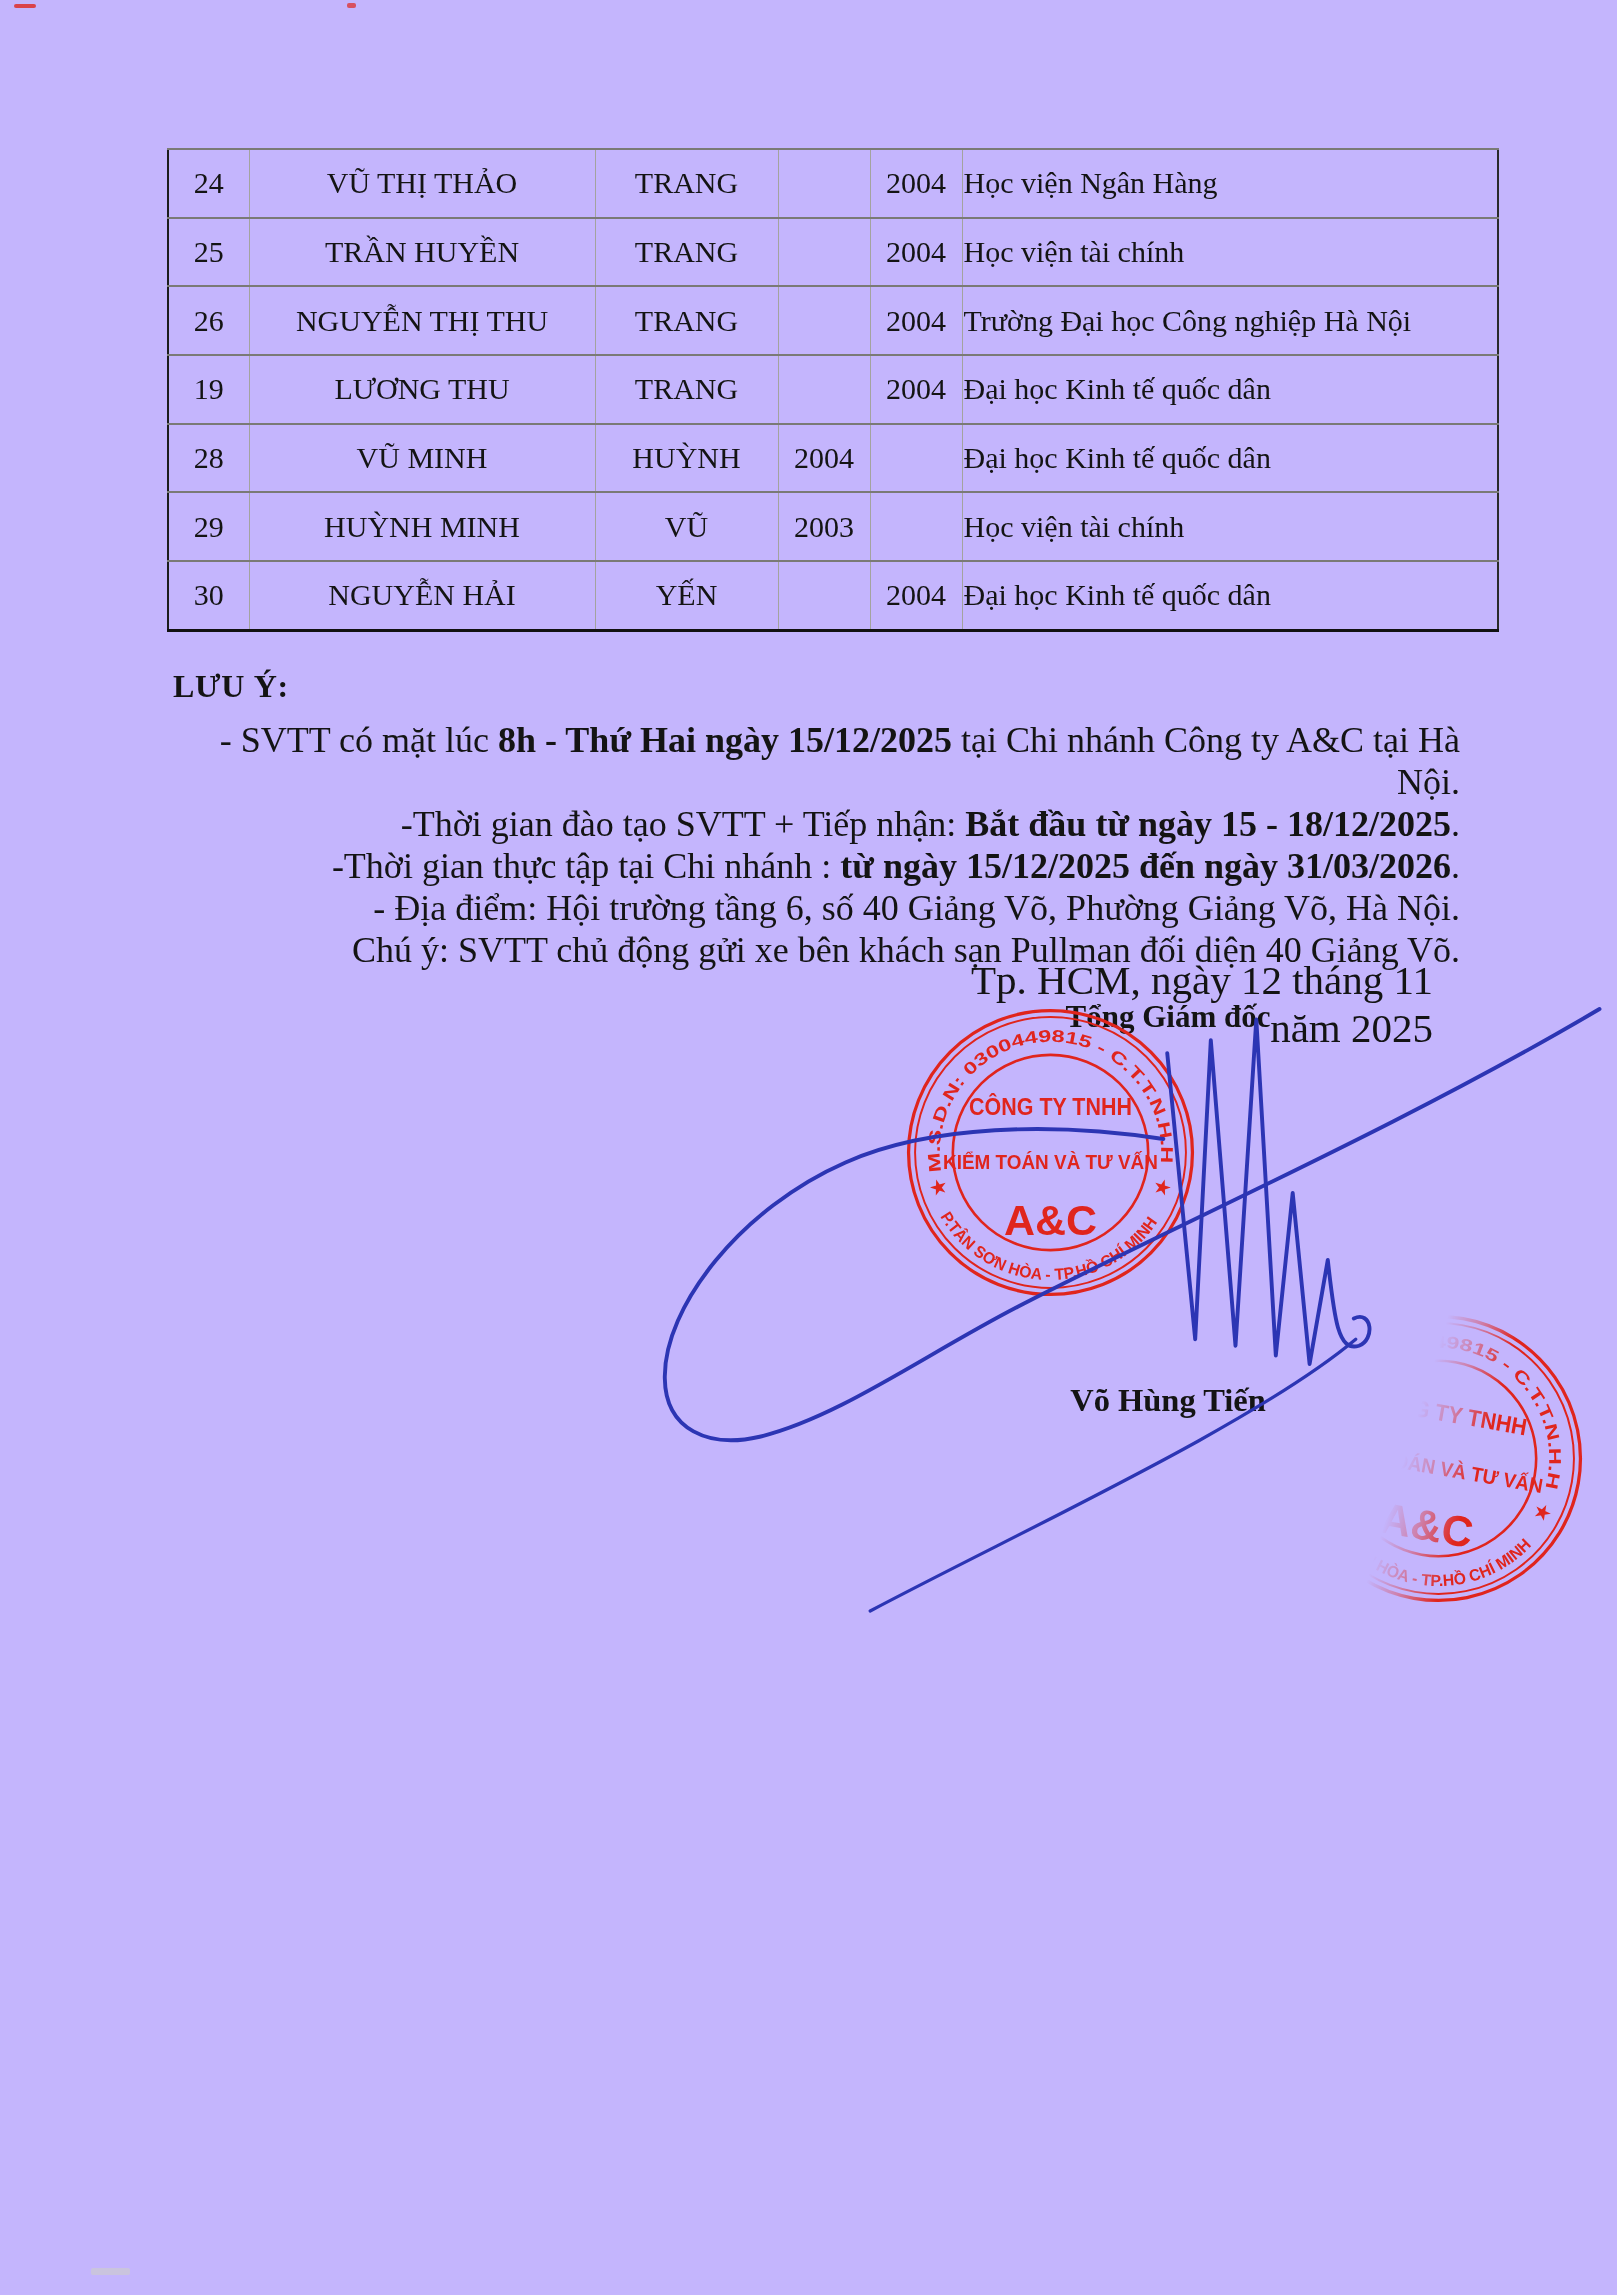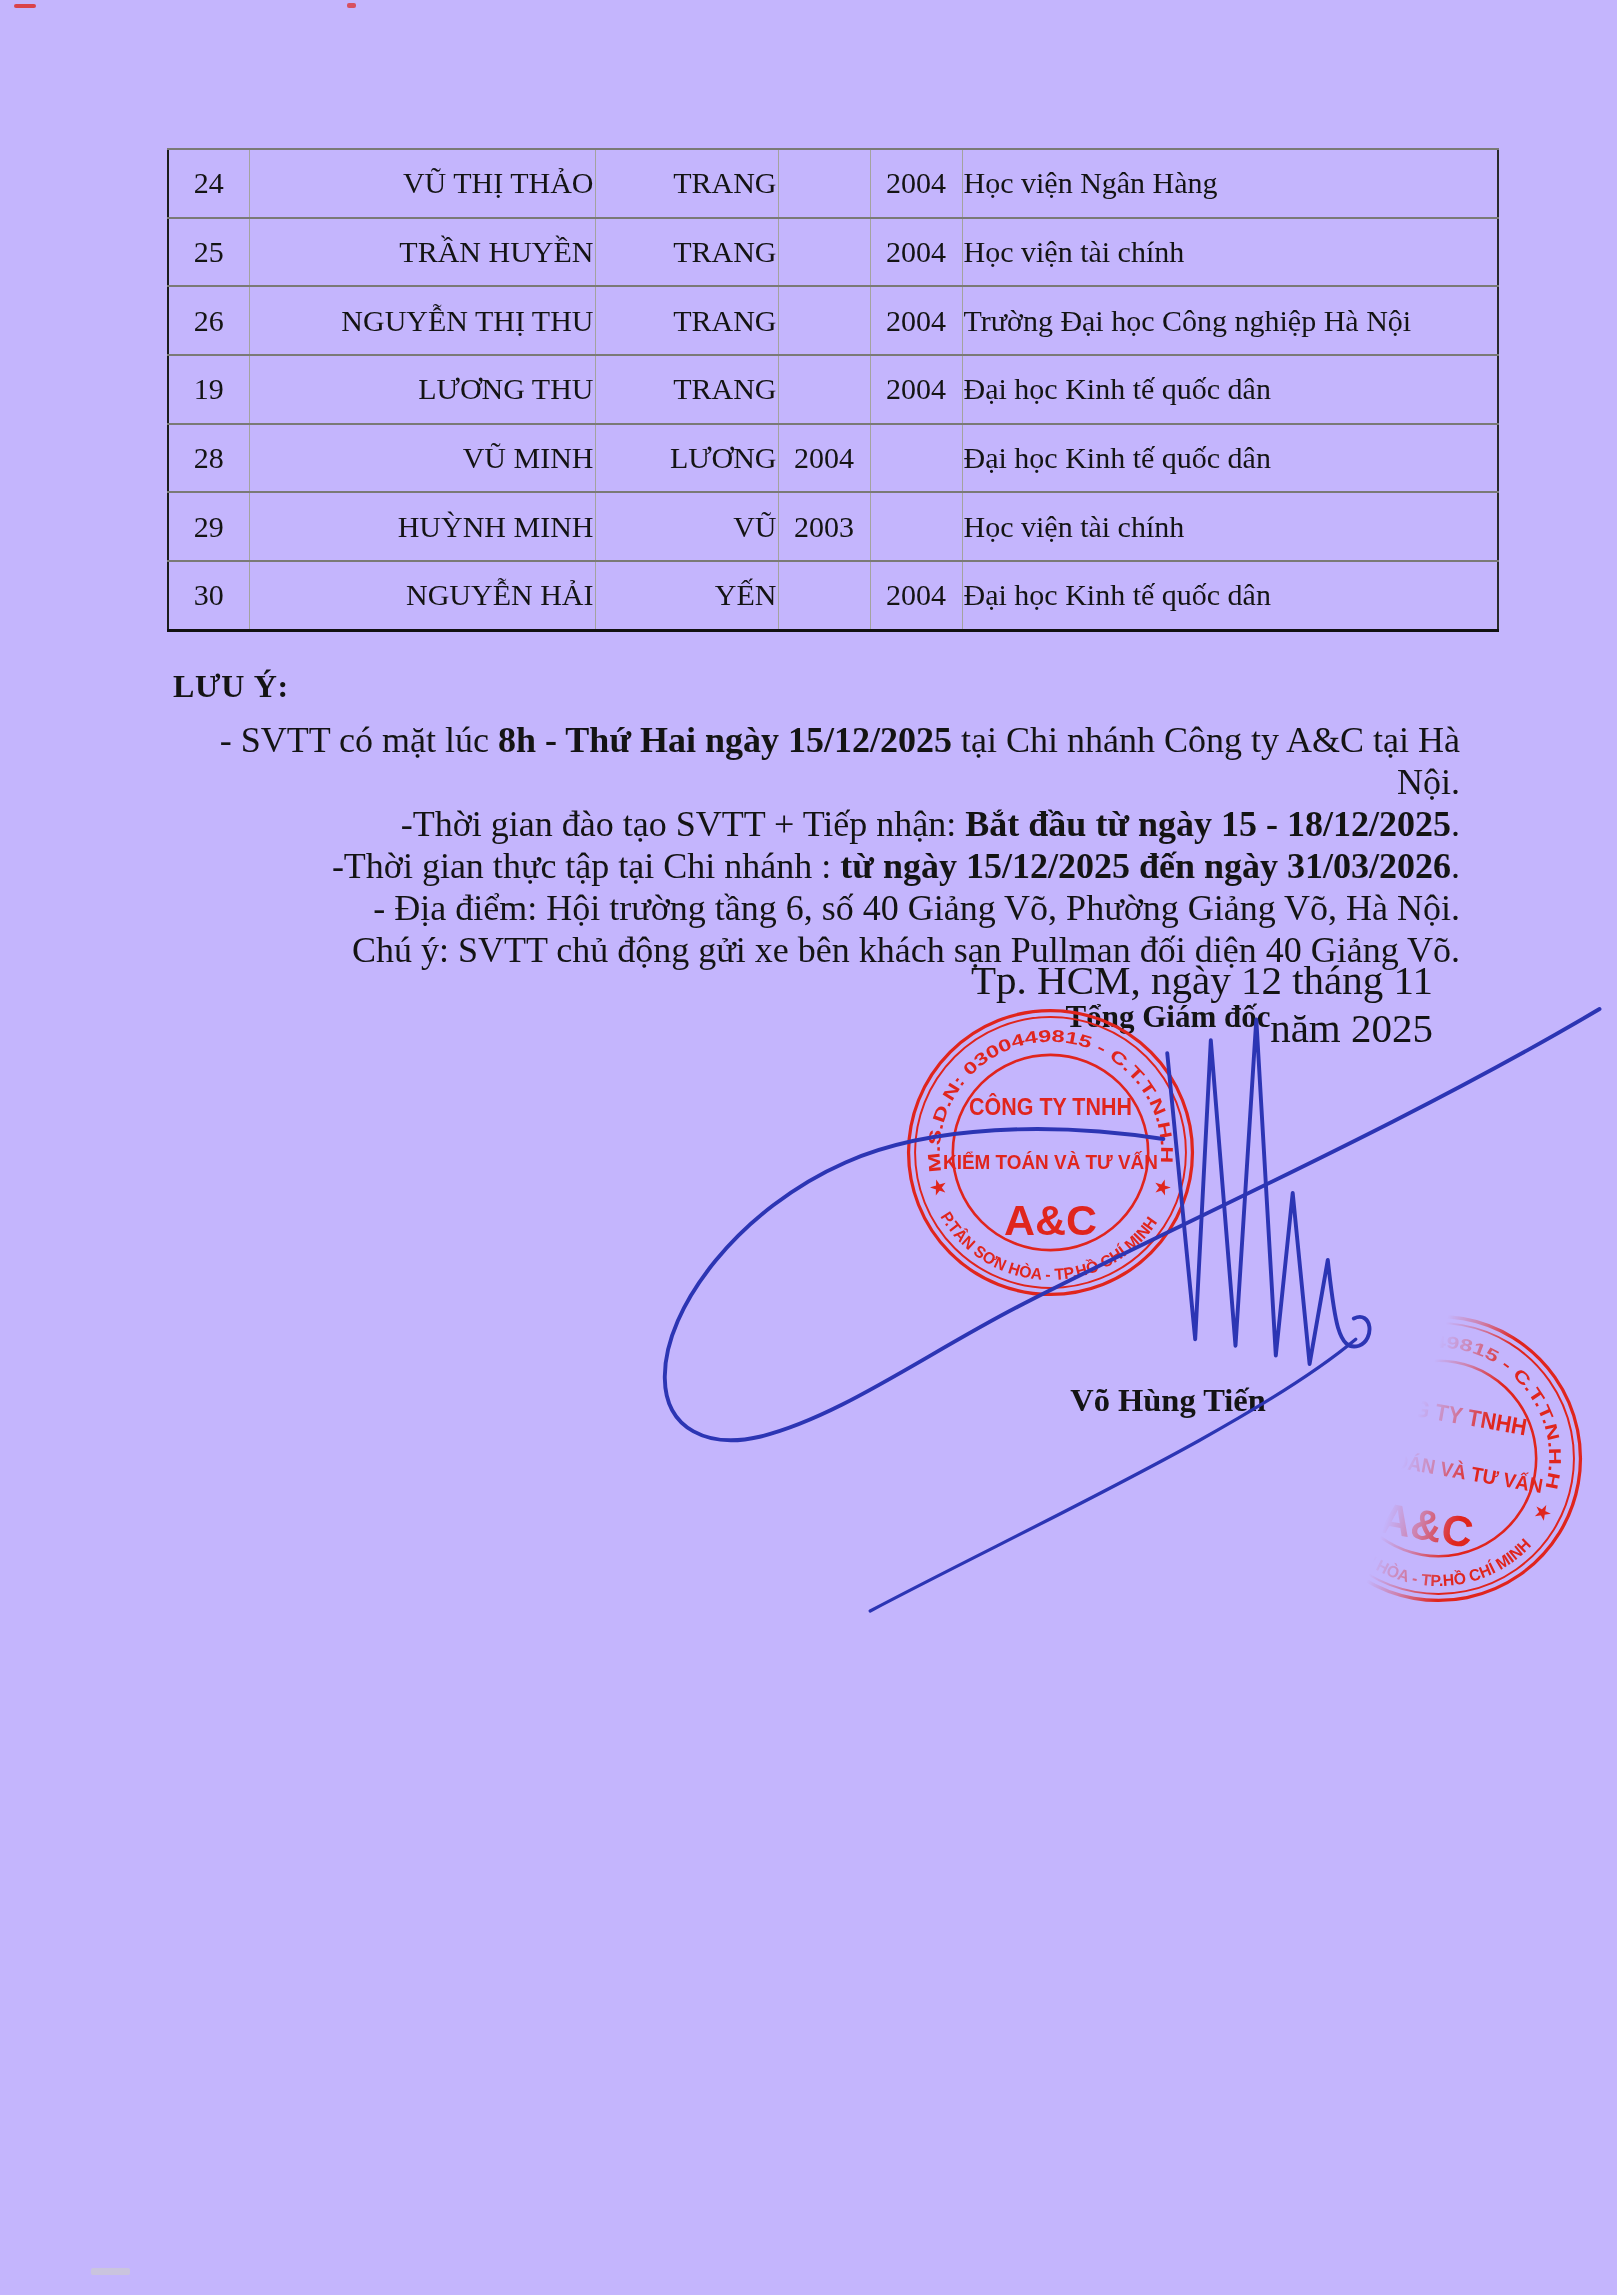--- a/index.html
+++ b/index.html
@@ -13,21 +13,21 @@
     border-collapse:collapse;table-layout:fixed;
     border-left:2.6px solid #1c1c1c;border-right:2px solid #2a2a2a;
     border-bottom:3.3px solid #111;border-top:2.6px double #7a7a76;
   }
   table.roster td{
     border-top:2.6px double #7a7a76;border-left:1.3px solid #a3a39e;
     font-size:30px;vertical-align:middle;white-space:nowrap;overflow:hidden;
   }
   table.roster td:first-child{border-left:none;}
   td.c-no{text-align:center;}
-  td.c-surname,td.c-given{text-align:right;padding-left:1px;}
+  td.c-surname,td.c-given{text-align:center;padding-left:1px;}
   td.c-y1,td.c-y2{text-align:center;}
   td.c-school{text-align:left;}
   
   .notes{position:absolute;left:173px;top:668px;width:1287px;}
   .notes-heading{
     font-size:32px;font-weight:bold;
     text-decoration-thickness:3.3px;text-underline-offset:6.5px;
     margin-bottom:14.3px;letter-spacing:0.7px;
   }
   .note-line{font-size:36px;line-height:42px;text-align:right;}
@@ -94,21 +94,21 @@
         <td class="c-no">19</td>
         <td class="c-surname">LƯƠNG THU</td>
         <td class="c-given">TRANG</td>
         <td class="c-y1"></td>
         <td class="c-y2">2004</td>
         <td class="c-school">Đại học Kinh tế quốc dân</td>
       </tr>
       <tr>
         <td class="c-no">28</td>
         <td class="c-surname">VŨ MINH</td>
-        <td class="c-given">LƯƠNG</td>
+        <td class="c-given">HUỲNH</td>
         <td class="c-y1">2004</td>
         <td class="c-y2"></td>
         <td class="c-school">Đại học Kinh tế quốc dân</td>
       </tr>
       <tr>
         <td class="c-no">29</td>
         <td class="c-surname">HUỲNH MINH</td>
         <td class="c-given">VŨ</td>
         <td class="c-y1">2003</td>
         <td class="c-y2"></td>

